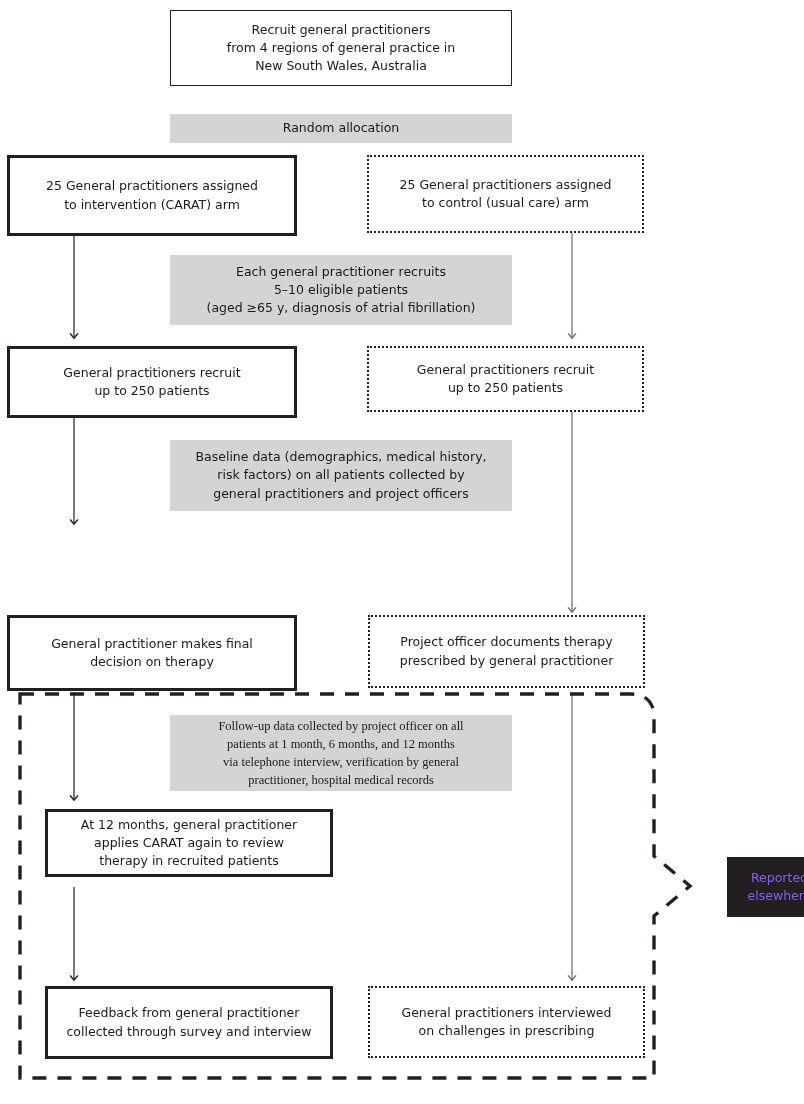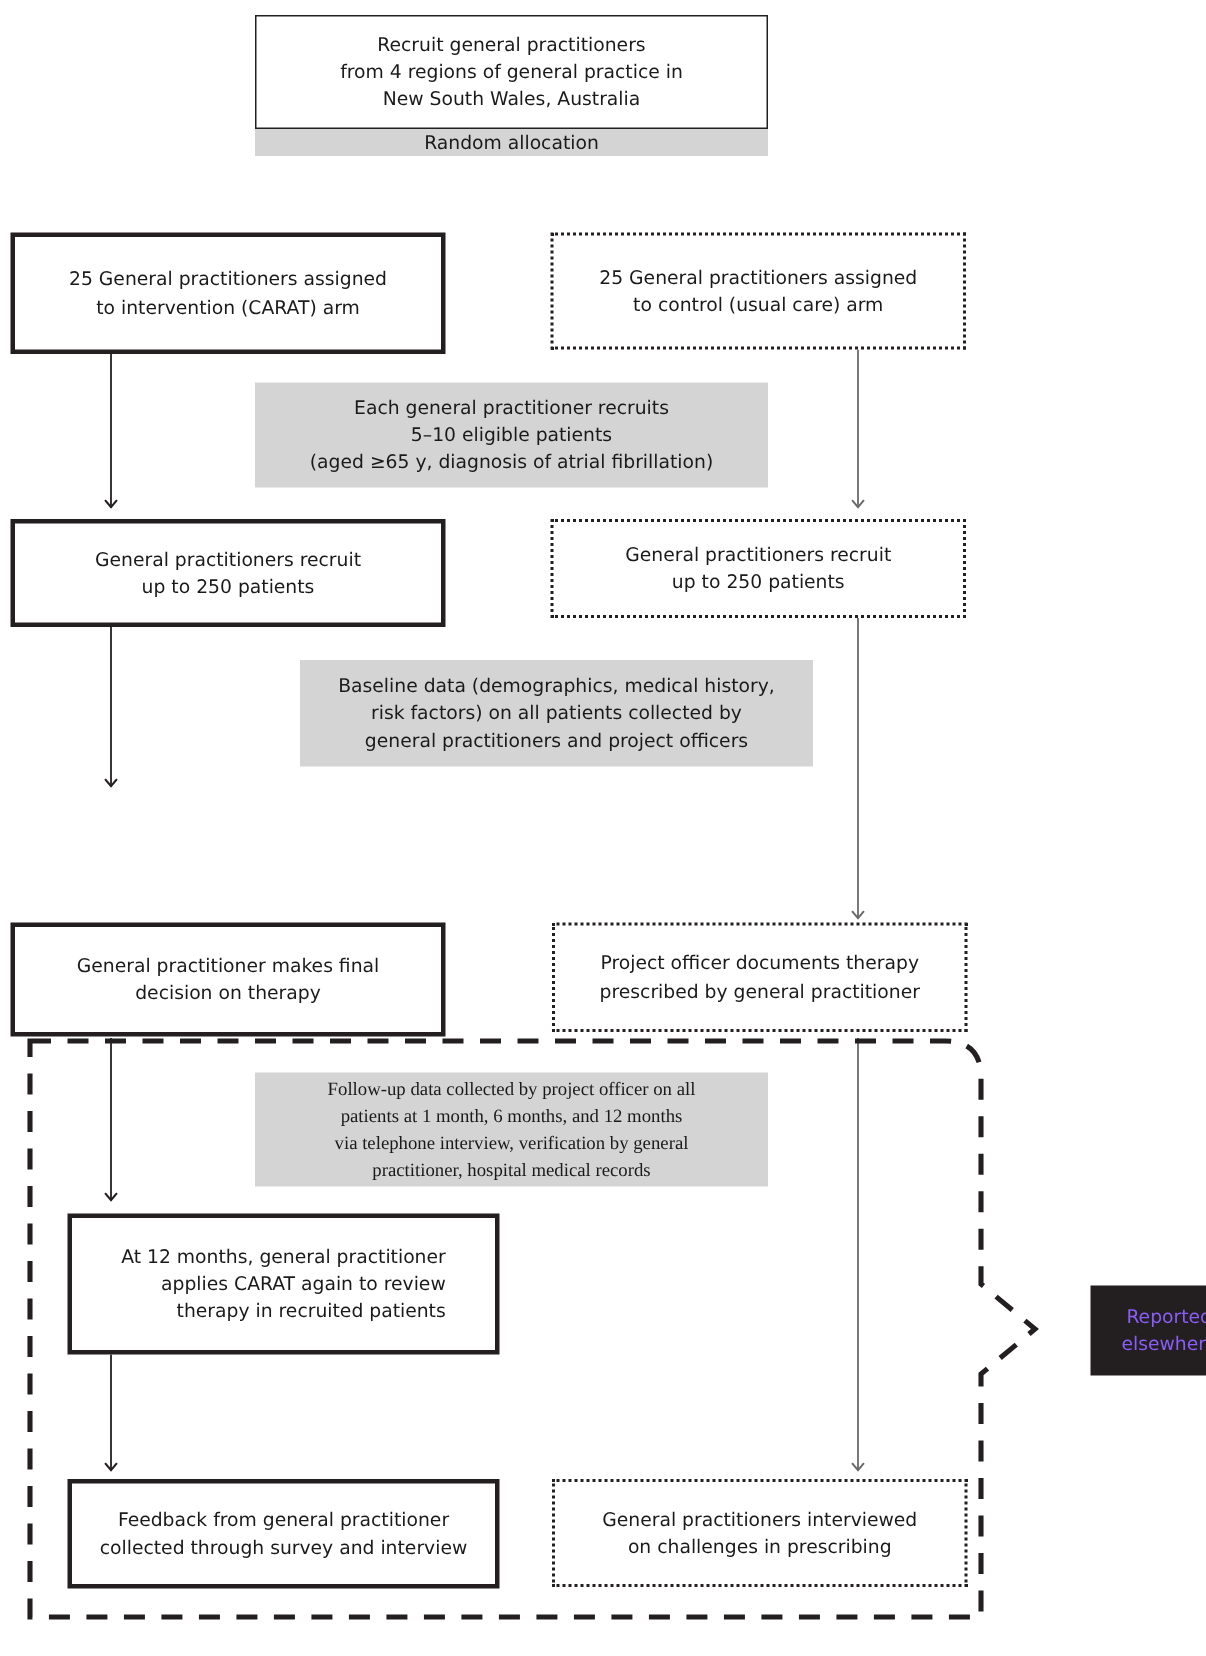--- a/index.html
+++ b/index.html
@@ -96,21 +96,21 @@
 
     <path d="M 20,694 L 630,694 Q 654,694 654,718 L 654,856 L 690,886 L 654,916 L 654,1078 L 20,1078 L 20,694 Z" fill="none" stroke="#231f20" stroke-width="3.4" stroke-dasharray="14,11" stroke-linecap="butt" stroke-linejoin="miter"></path>
   </svg>
 
   <div class="node box-thin" style="left:170px; top:10px; width:342px; height:76px;">
     <span>Recruit general practitioners
 from 4 regions of general practice in
 New South Wales, Australia</span>
   </div>
 
-  <div class="node box-gray" style="left:170px; top:86px; width:342px; height:18px;">
+  <div class="node box-gray" style="left:170px; top:114px; width:342px; height:29px;">
     <span>Random allocation</span>
   </div>
 
   <div class="node box-thick" style="left:7px; top:155px; width:290px; height:81px;">
     <span>25 General practitioners assigned
 to intervention (CARAT) arm</span>
   </div>
 
   <div class="node box-dotted" style="left:367px; top:155px; width:277px; height:78px;">
     <span>25 General practitioners assigned
@@ -126,21 +126,21 @@
   <div class="node box-thick" style="left:7px; top:346px; width:290px; height:72px;">
     <span>General practitioners recruit
 up to 250 patients</span>
   </div>
 
   <div class="node box-dotted" style="left:367px; top:346px; width:277px; height:66px;">
     <span>General practitioners recruit
 up to 250 patients</span>
   </div>
 
-  <div class="node box-gray" style="left:170px; top:440px; width:342px; height:71px;margin-left:30px;">
+  <div class="node box-gray" style="left:170px; top:440px; width:342px; height:71px;">
     <span>Baseline data (demographics, medical history,
 risk factors) on all patients collected by
 general practitioners and project officers</span>
   </div>
 
 
   <div class="node box-dotted" style="left:368px; top:615px; width:277px; height:73px;">
     <span>Project officer documents therapy
 prescribed by general practitioner</span>
   </div>
@@ -150,21 +150,21 @@
 decision on therapy</span>
   </div>
 
   <div class="node box-gray" style="left:170px; top:715px; width:342px; height:76px;font-family:Liberation Serif, serif;">
     <span>Follow-up data collected by project officer on all
 patients at 1 month, 6 months, and 12 months
 via telephone interview, verification by general
 practitioner, hospital medical records</span>
   </div>
 
-  <div class="node box-thick" style="left:45px; top:809px; width:288px; height:94px;text-align:right;">
+  <div class="node box-thick" style="left:45px; top:809px; width:288px; height:68px;">
     <span>At 12 months, general practitioner
 applies CARAT again to review
 therapy in recruited patients</span>
   </div>
 
   <div class="node box-thick" style="left:45px; top:986px; width:288px; height:73px;">
     <span>Feedback from general practitioner
 collected through survey and interview</span>
   </div>
 

